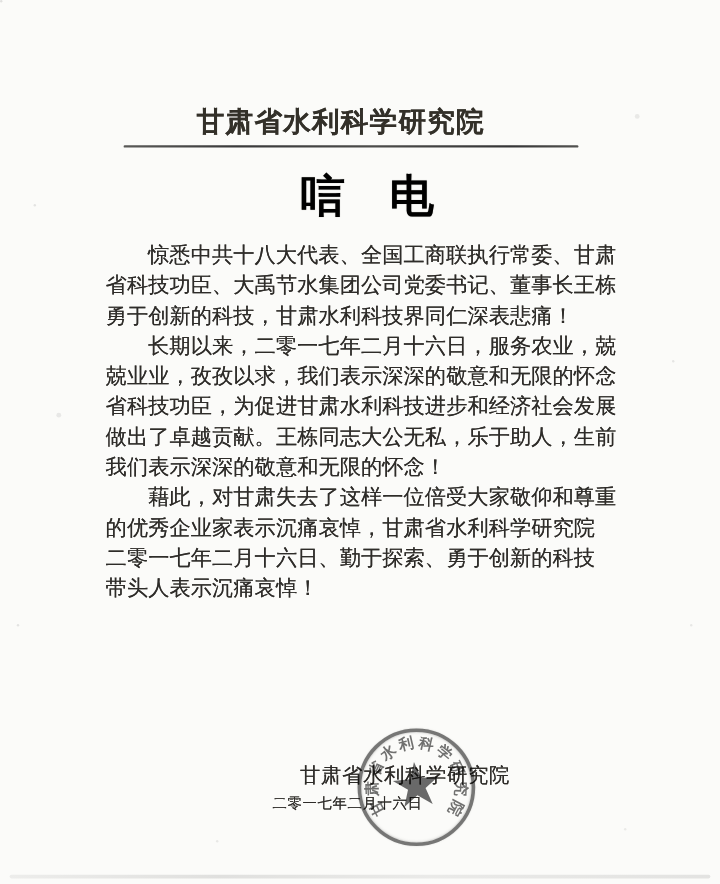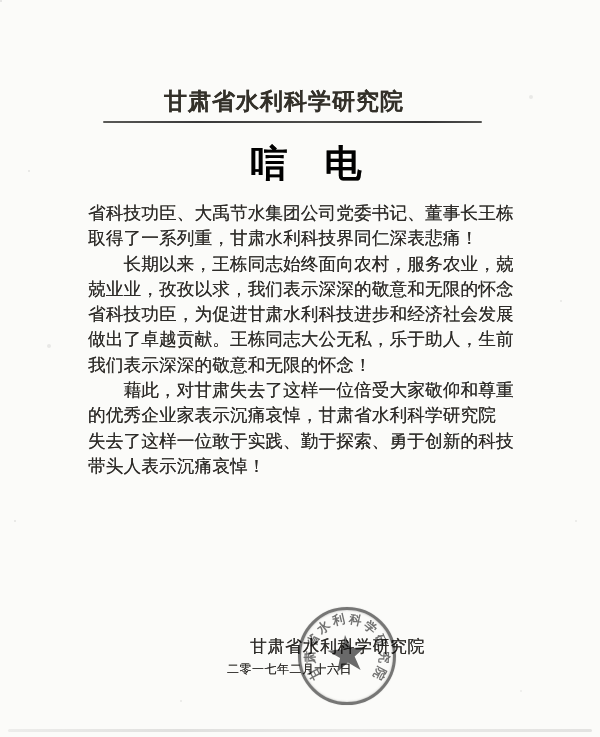--- a/index.html
+++ b/index.html
@@ -170,34 +170,35 @@
   <div class="speck"></div>
 
   <div class="org-header">甘肃省水利科学研究院</div>
 
   <div class="header-rule"></div>
 
   <div class="doc-title">唁　电</div>
 
   <div class="letter-body">
     <div class="para">
+      <div class="bline indent">惊悉中共十八大代表、全国工商联执行常委、甘肃</div>
       <div class="bline">省科技功臣、大禹节水集团公司党委书记、董事长王栋</div>
-      <div class="bline">取得了一系列重，甘肃水利科技界同仁深表悲痛！</div>
+      <div class="bline">勇于创新的科技，甘肃水利科技界同仁深表悲痛！</div>
     </div>
     <div class="para">
-      <div class="bline indent">长期以来，王栋同志始终面向农村，服务农业，兢</div>
+      <div class="bline indent">长期以来，二零一七年二月十六日，服务农业，兢</div>
       <div class="bline">兢业业，孜孜以求，我们表示深深的敬意和无限的怀念</div>
       <div class="bline">省科技功臣，为促进甘肃水利科技进步和经济社会发展</div>
       <div class="bline">做出了卓越贡献。王栋同志大公无私，乐于助人，生前</div>
       <div class="bline">我们表示深深的敬意和无限的怀念！</div>
     </div>
     <div class="para">
       <div class="bline indent">藉此，对甘肃失去了这样一位倍受大家敬仰和尊重</div>
       <div class="bline">的优秀企业家表示沉痛哀悼，甘肃省水利科学研究院</div>
-      <div class="bline">失去了这样一位敢于实践、勤于探索、勇于创新的科技</div>
+      <div class="bline">二零一七年二月十六日、勤于探索、勇于创新的科技</div>
       <div class="bline">带头人表示沉痛哀悼！</div>
     </div>
   </div>
 
   <div class="signature-name">甘肃省水利科学研究院</div>
 
   <div class="signature-date">二零一七年二月十六日</div>
 
   <div class="seal">
     <div class="seal-ring"></div>

